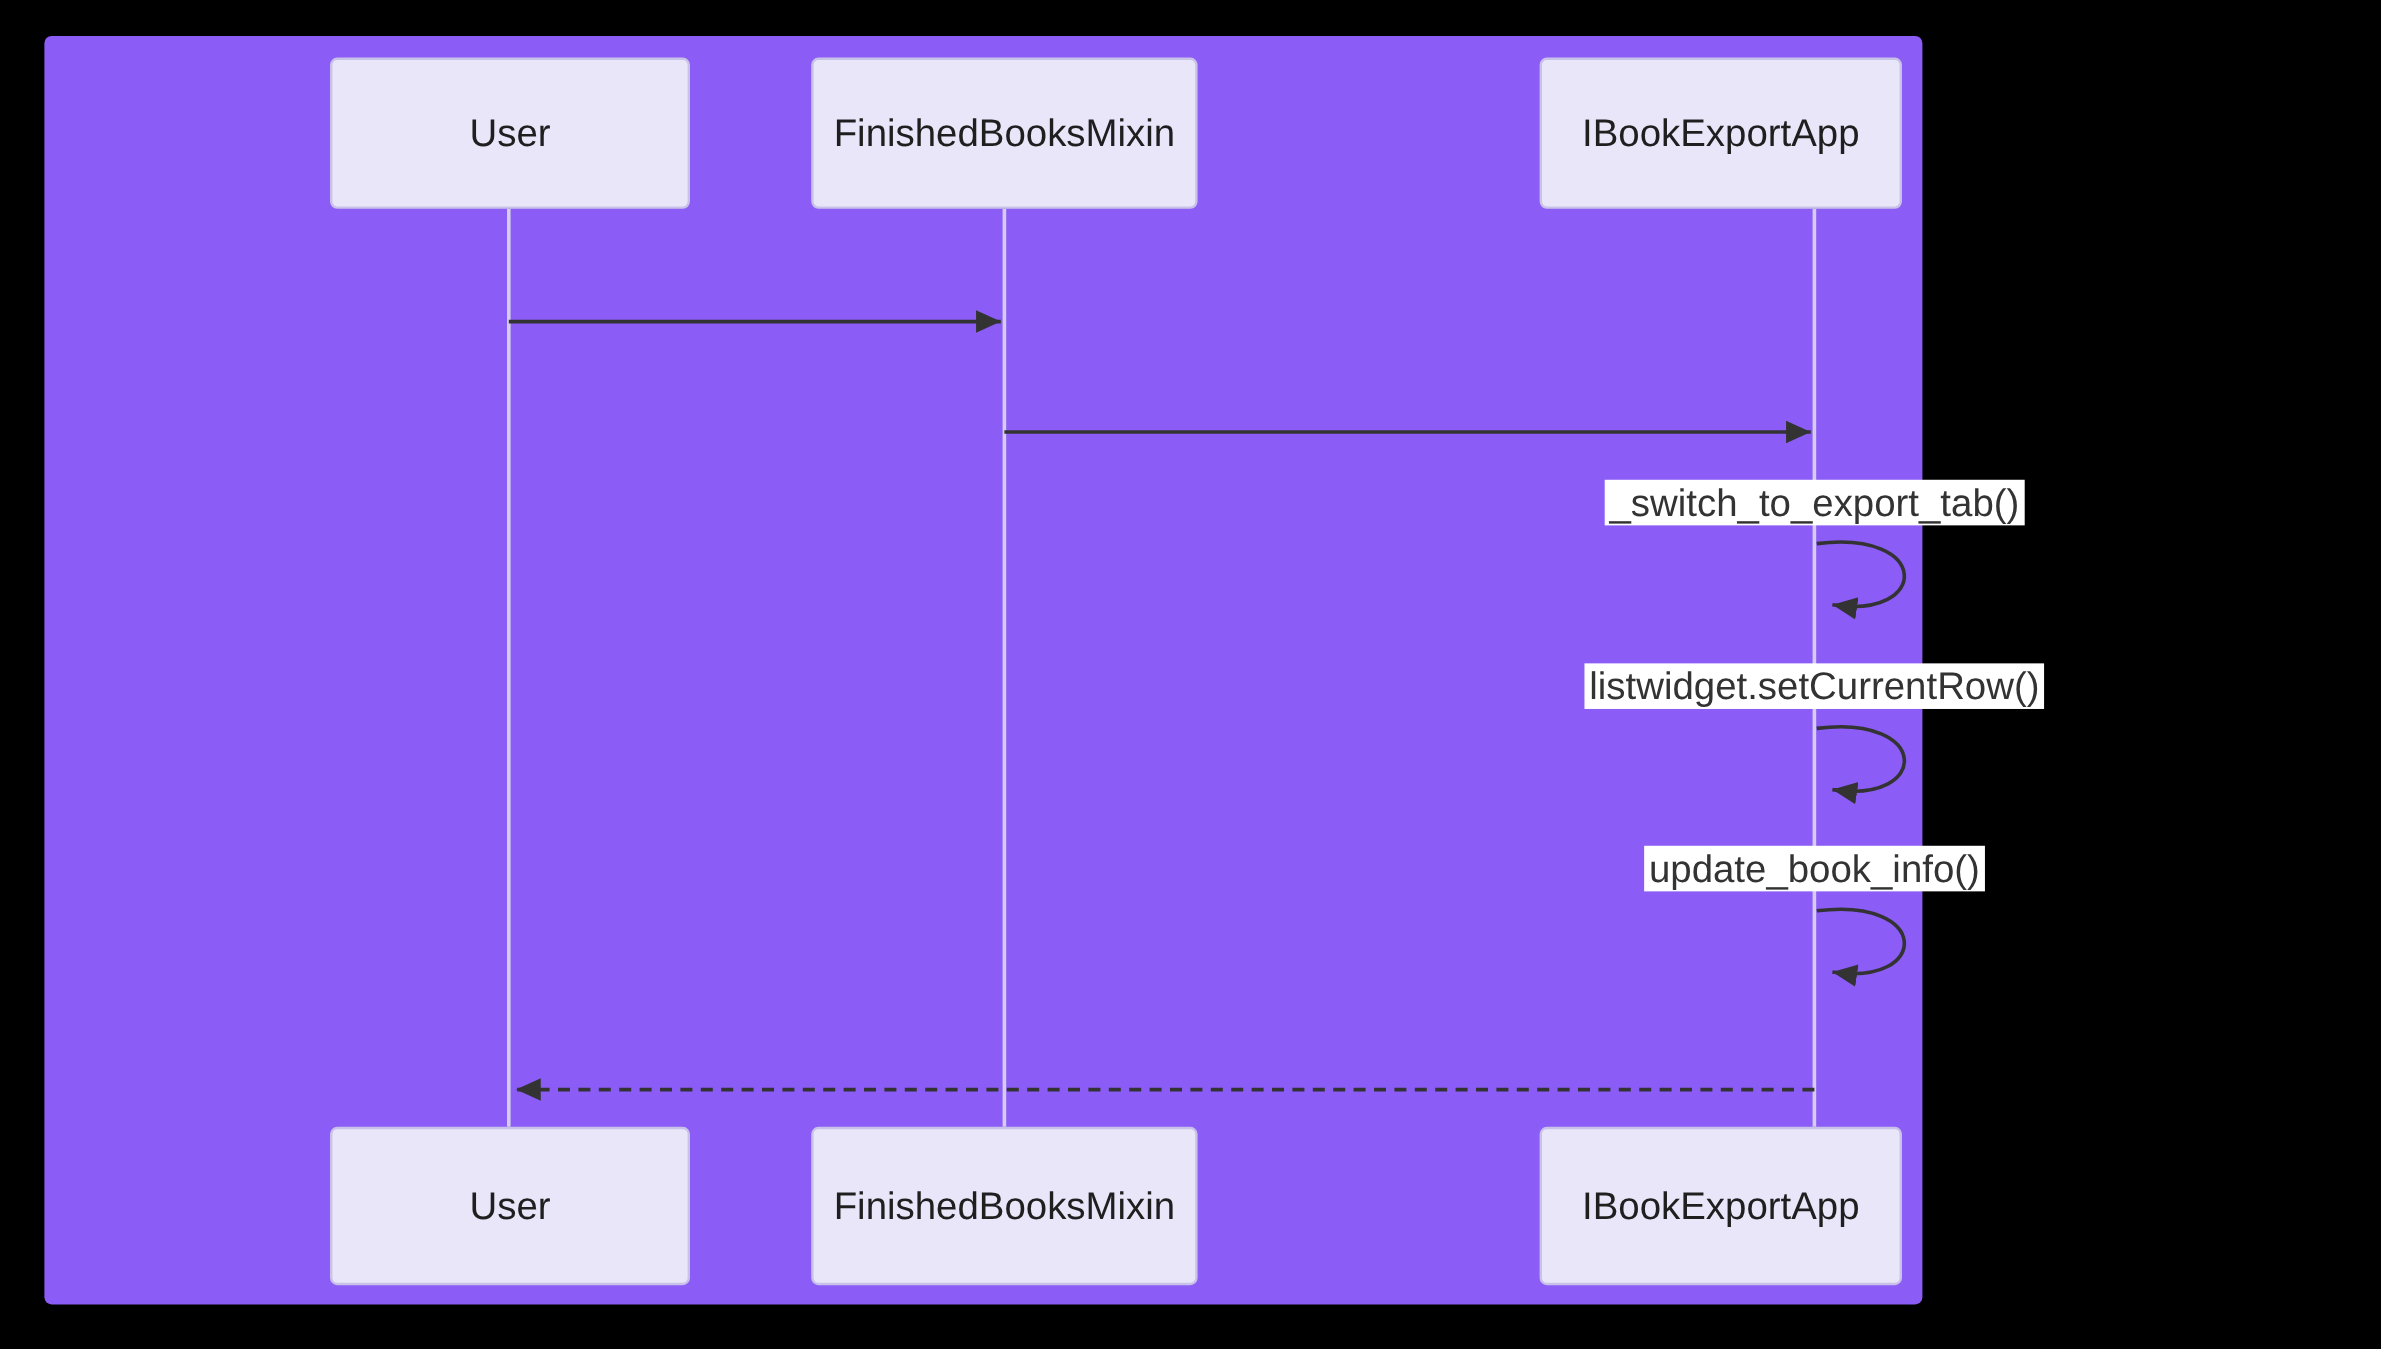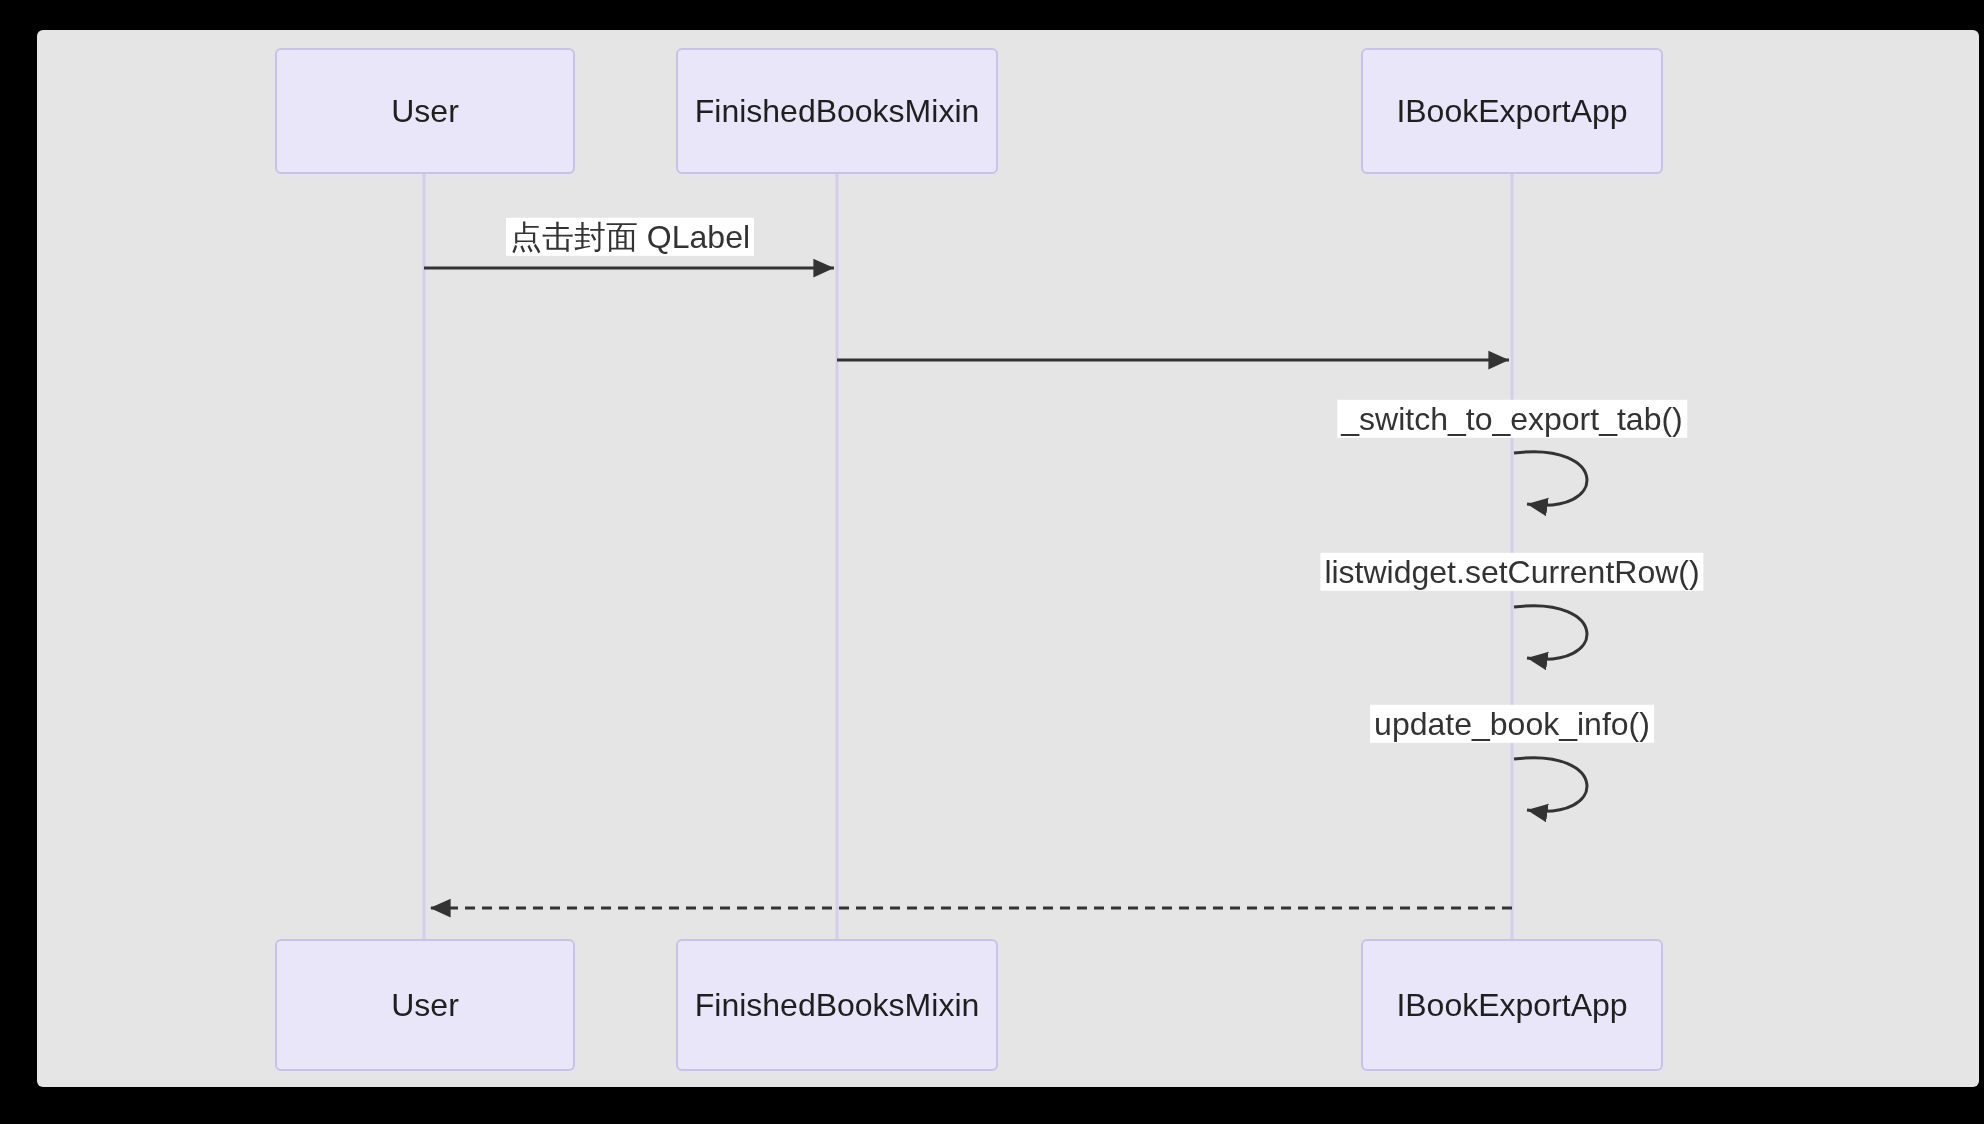--- a/index.html
+++ b/index.html
@@ -14,23 +14,23 @@
   .page {
     position: relative;
     width: 1984px;
     height: 1124px;
     background: #000000;
   }
   .canvas {
     position: absolute;
     left: 37px;
     top: 30px;
-    width: 1942px;
+    width: 1565px;
     height: 1057px;
-    background: #e5e5e5;
+    background: #8b5cf6;
     border-radius: 6px;
   }
   .canvas svg {
     position: absolute;
     left: 0;
     top: 0;
   }
   .actor-box {
     position: absolute;
     background: #e9e6f9;
@@ -43,21 +43,21 @@
   }
   .actor-box span {
     font-size: 32px;
     color: #1f1f1f;
     white-space: nowrap;
   }
   .top-row    { top: 18px;  height: 126px; }
   .bottom-row { top: 909px; height: 132px; }
   .pos-user { left: 238px;  width: 300px; }
   .pos-fbm  { left: 639px;  width: 322px; }
-  .pos-ibea { left: 1324px; width: 302px; text-align: center; }
+  .pos-ibea { left: 1246px; width: 302px; text-align: center; }
 
   .msg-label {
     position: absolute;
     transform: translate(-50%, -50%);
     font-size: 32px;
     color: #333333;
     white-space: nowrap;
     background: #ffffff;
     padding: 0 4px;
     line-height: 1.2;
@@ -106,21 +106,20 @@
     <div class="actor-box bottom-row pos-user">
       <span>User</span>
     </div>
     <div class="actor-box bottom-row pos-fbm">
       <span>FinishedBooksMixin</span>
     </div>
     <div class="actor-box bottom-row pos-ibea">
       <span>IBookExportApp</span>
     </div>
 
-    <div class="msg-label" style="left:593px;  top:207px;">点击封面 QLabel</div>
 
 
     <div class="msg-label" style="left:1475px; top:389px;">_switch_to_export_tab()</div>
 
     <div class="msg-label" style="left:1475px; top:694px;">update_book_info()</div>
 
     <div class="msg-label" style="left:1475px; top:542px;">listwidget.setCurrentRow()</div>
 
 
   </div>

